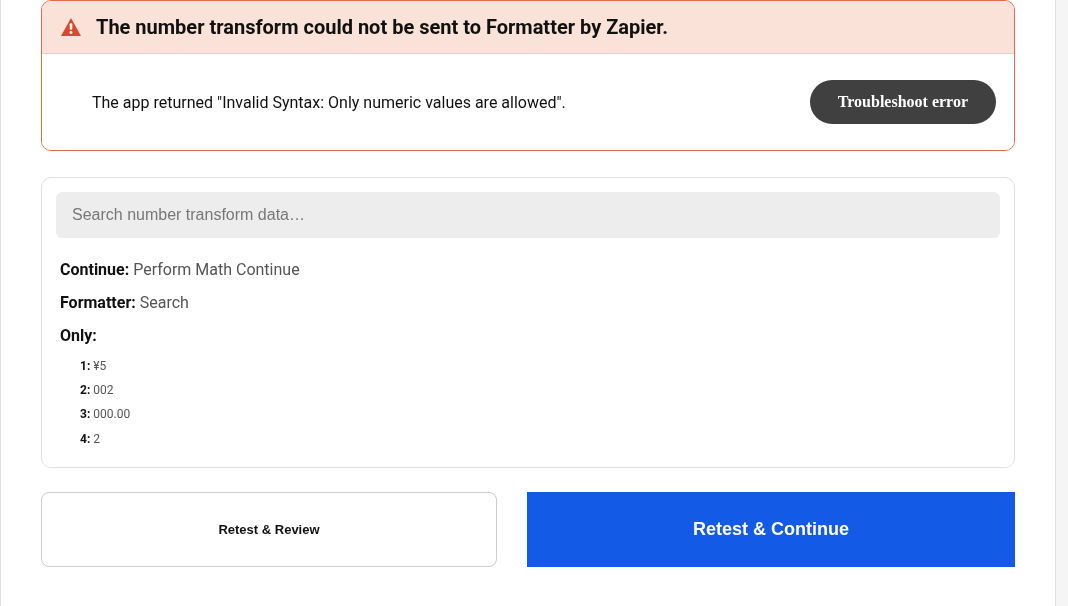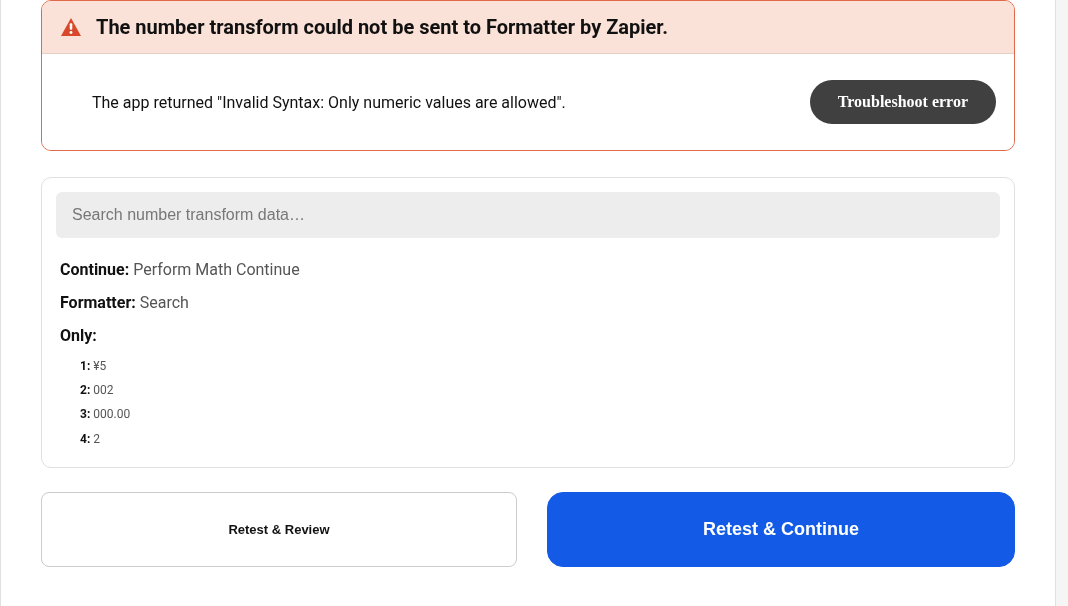--- a/index.html
+++ b/index.html
@@ -128,22 +128,22 @@
       padding: 29px 20px;
       font-size: 13px;
       font-weight: 700;
       color: #111;
       cursor: pointer;
     }
     .btn-primary {
       flex: 1;
       background: #135be6;
       border: 1px solid #135be6;
-      border-radius: 16px;
-      padding: 14px 16px;
+      border-radius: 0;
+      padding: 14px 36px;
       font-size: 18px;
       font-weight: 700;
       color: #fff;
       cursor: pointer;
     }
   </style>
 </head>
 <body>
 
 <div class="main-panel">

